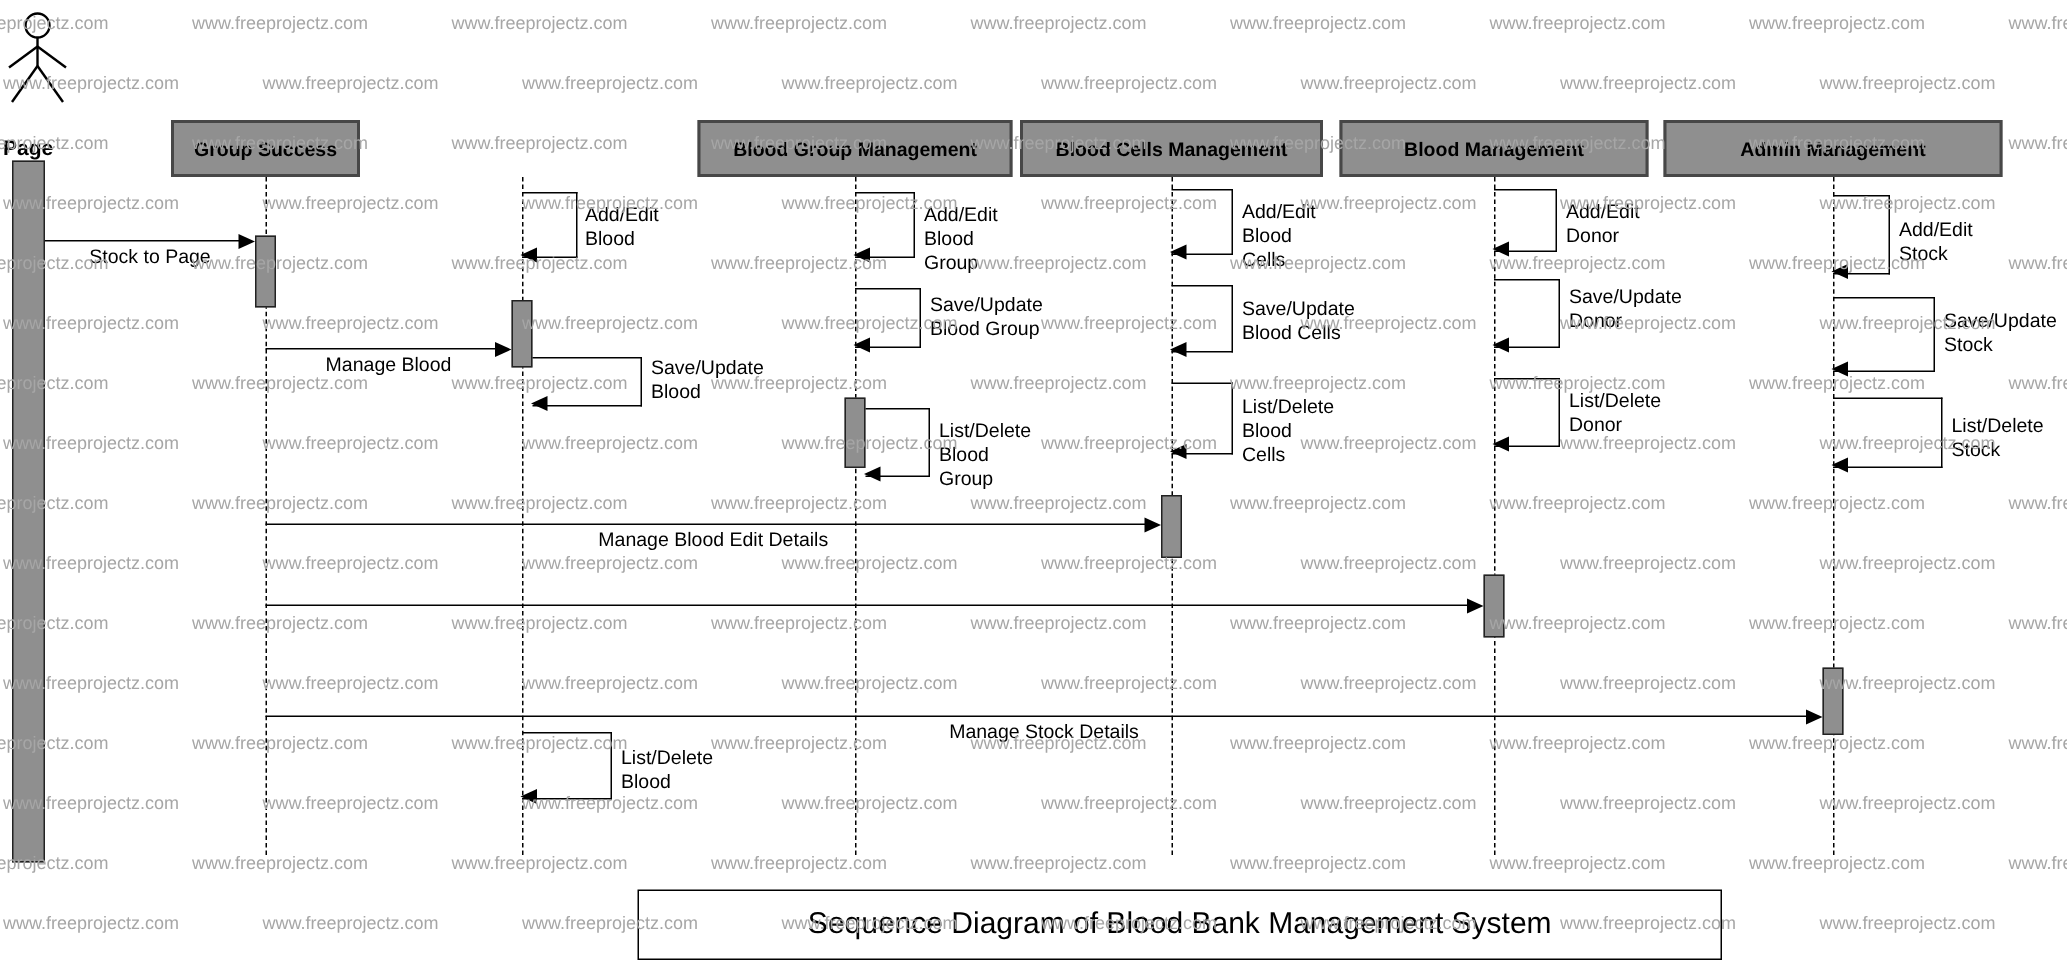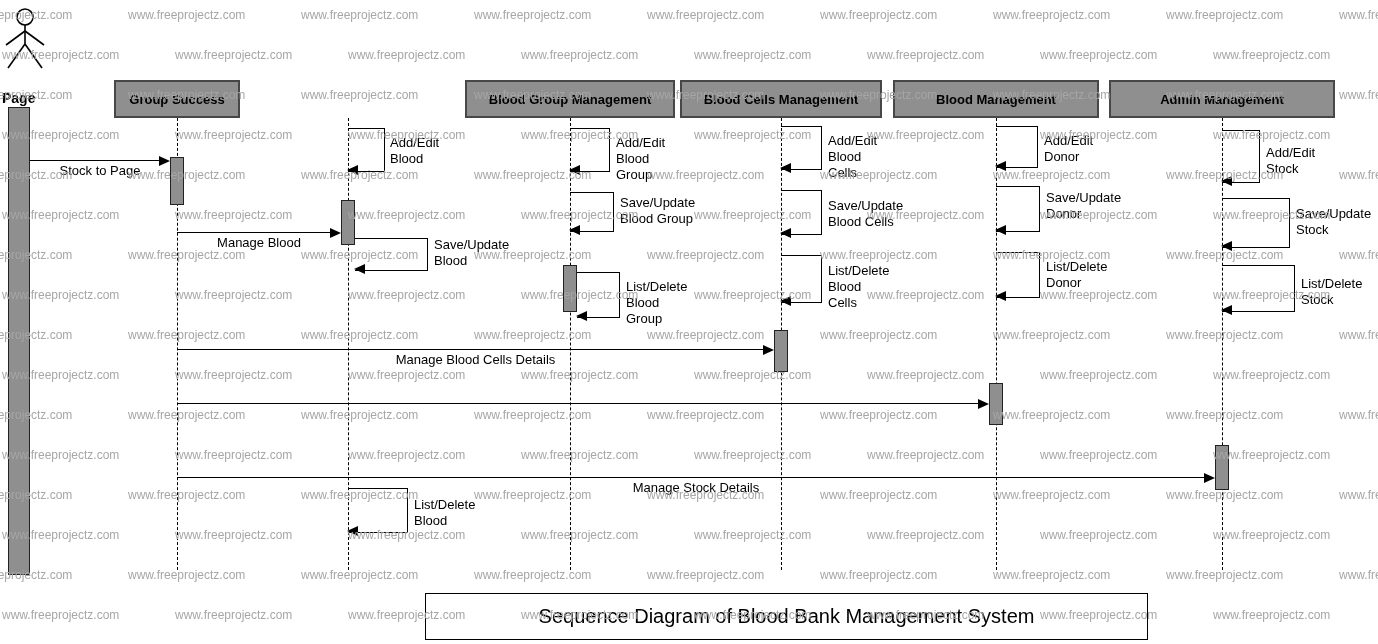--- a/index.html
+++ b/index.html
@@ -107,21 +107,21 @@
     <span class="mlabel">Stock to Page</span>
   </div>
   <div class="msg" style="left:177px;top:232px;width:164px;">
     <div class="mline"></div>
     <span class="arr-r"></span>
     <span class="mlabel">Manage Blood</span>
   </div>
   <div class="msg" style="left:177px;top:349px;width:597px;">
     <div class="mline"></div>
     <span class="arr-r"></span>
-    <span class="mlabel">Manage Blood Cells Details</span>
+    <span class="mlabel">Manage Blood Edit Details</span>
   </div>
   <div class="msg" style="left:177px;top:403px;width:812px;">
     <div class="mline"></div>
     <span class="arr-r"></span>
   </div>
   <div class="msg" style="left:177px;top:477px;width:1038px;">
     <div class="mline"></div>
     <span class="arr-r"></span>
     <span class="mlabel">Manage Stock Details</span>
   </div>

